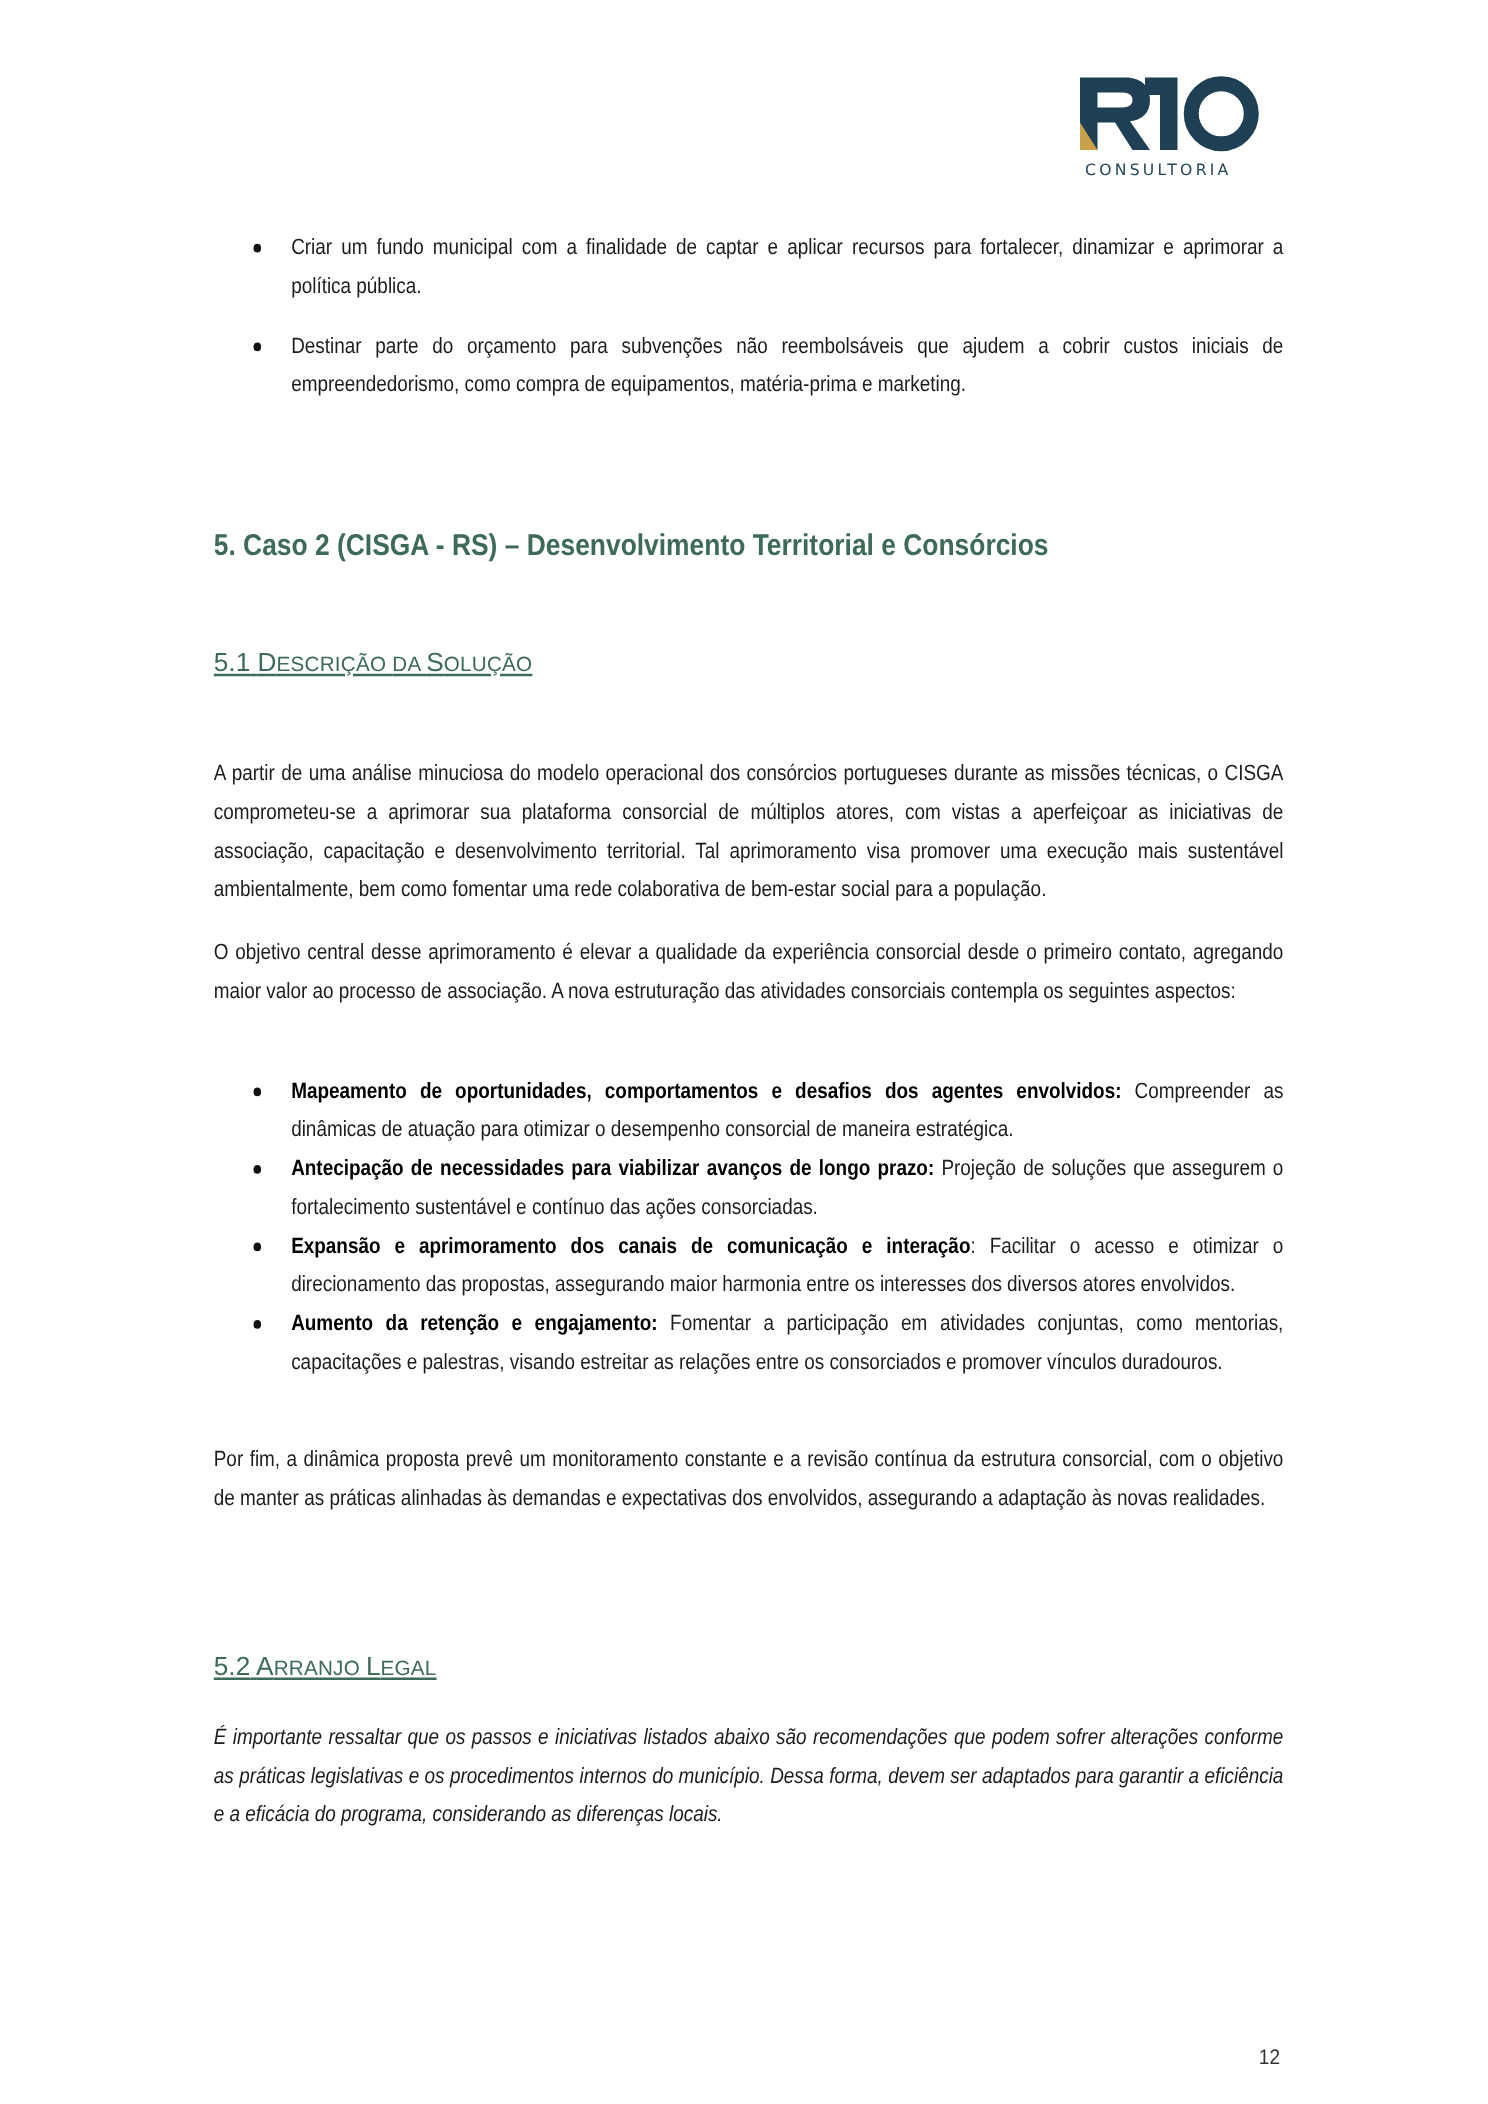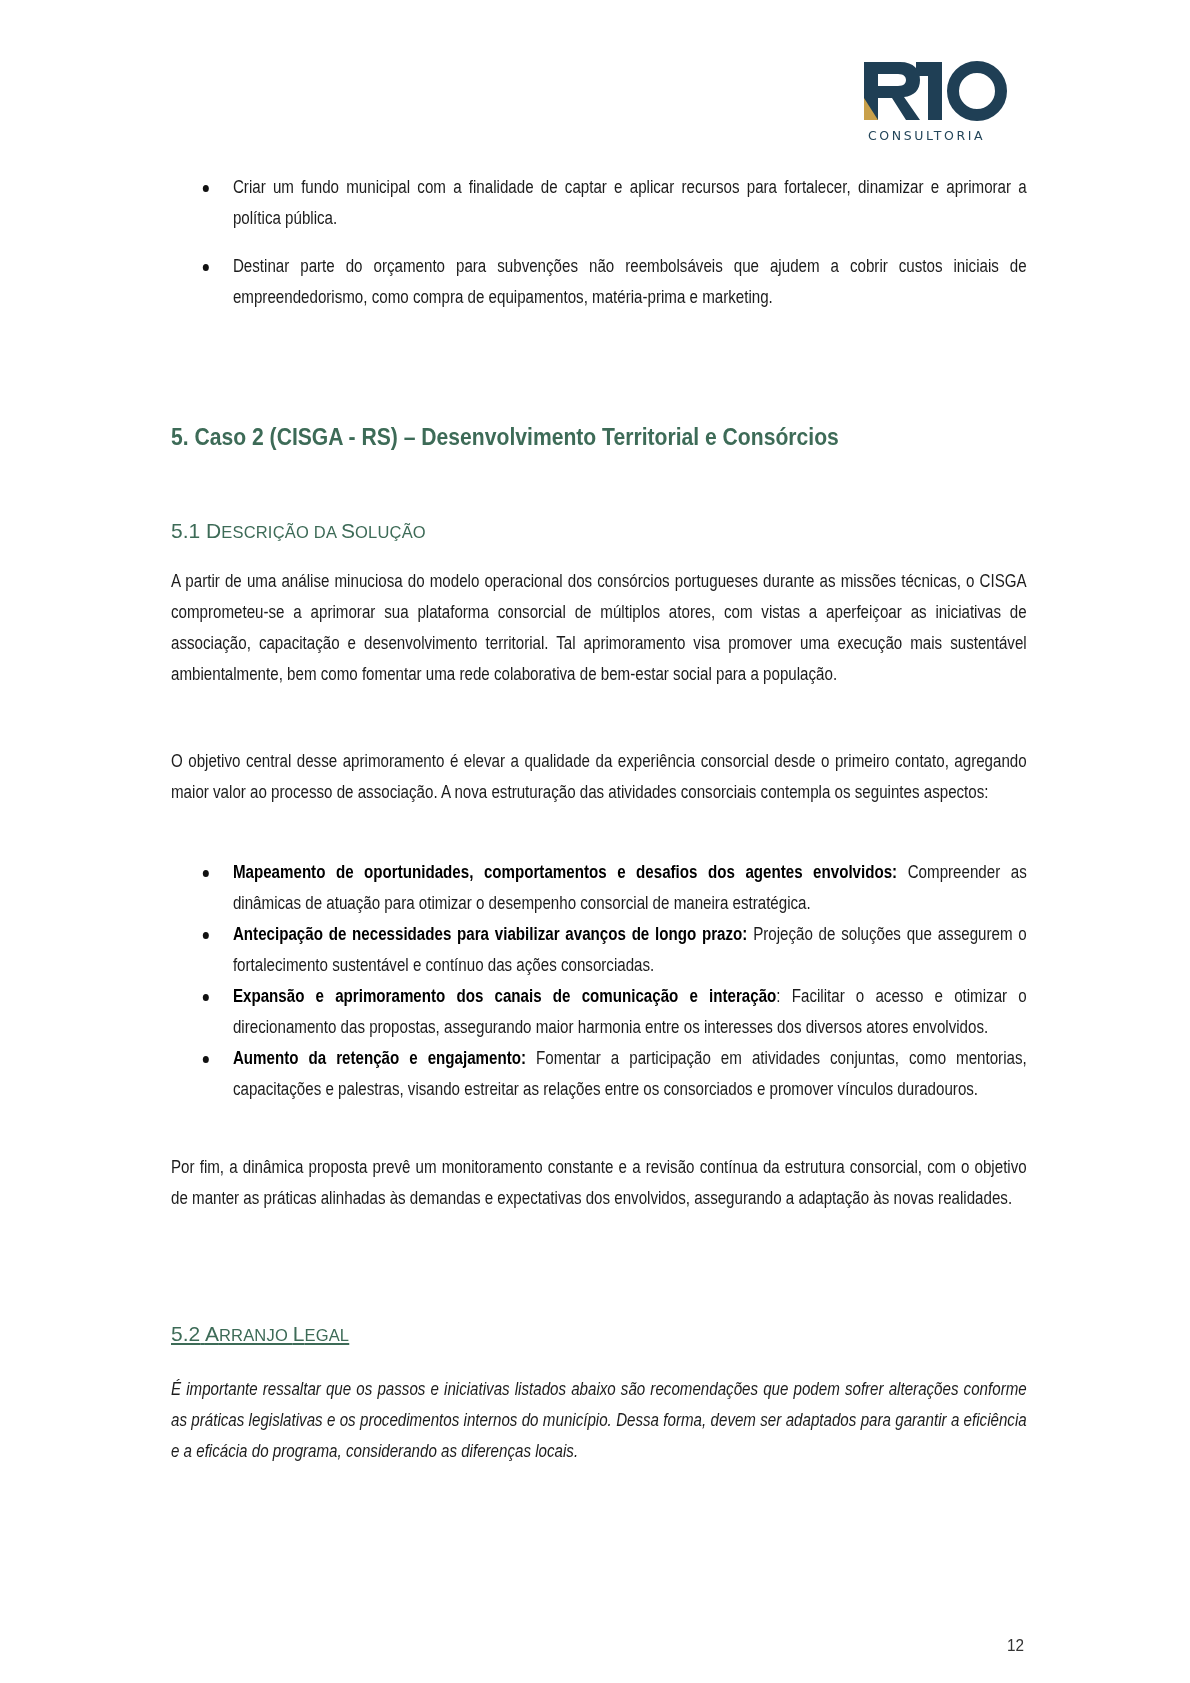--- a/index.html
+++ b/index.html
@@ -42,43 +42,43 @@
 
       <path d="M2 38 L16 60 H2 Z" fill="#c9a04a"></path>
 
       <path d="M54 2 H80 V60 H66 V16 L54 16 Z" fill="#1f3f55"></path>
 
       <circle cx="115" cy="31" r="24" fill="none" stroke="#1f3f55" stroke-width="12"></circle>
     </svg>
   </div>
   <div class="logo-sub">CONSULTORIA</div>
 
-  <div class="content" style="top:172px;">
+  <div class="content" style="top:182px;">
     <div class="body-text">
       <ul class="bullets">
         <li style="margin-bottom:17px;">
           <span class="bullet-dot"></span>
           <span>Criar um fundo municipal com a finalidade de captar e aplicar recursos para fortalecer, dinamizar e aprimorar a política pública.</span>
         </li>
         <li>
           <span class="bullet-dot"></span>
           <span>Destinar parte do orçamento para subvenções não reembolsáveis que ajudem a cobrir custos iniciais de empreendedorismo, como compra de equipamentos, matéria-prima e marketing.</span>
         </li>
       </ul>
     </div>
   </div>
 
   <div class="h1">5. Caso 2 (CISGA - RS) – Desenvolvimento Territorial e Consórcios</div>
 
-  <div class="h2" style="top:519px;">
+  <div class="h2" style="top:519px;text-decoration:underline;">
     <span>5.1</span>
     <span>D</span><span class="sc">ESCRIÇÃO </span><span class="sc">DA </span><span>S</span><span class="sc">OLUÇÃO</span>
   </div>
 
-  <div class="content" style="top:566px;">
+  <div class="content" style="top:603px;">
     <div class="body-text">A partir de uma análise minuciosa do modelo operacional dos consórcios portugueses durante as missões técnicas, o CISGA comprometeu-se a aprimorar sua plataforma consorcial de múltiplos atores, com vistas a aperfeiçoar as iniciativas de associação, capacitação e desenvolvimento territorial. Tal aprimoramento visa promover uma execução mais sustentável ambientalmente, bem como fomentar uma rede colaborativa de bem-estar social para a população.</div>
   </div>
 
   <div class="content" style="top:857px;">
     <div class="body-text">
       <ul class="bullets">
         <li>
           <span class="bullet-dot"></span>
           <span class="bold-lead">Mapeamento de oportunidades, comportamentos e desafios dos agentes envolvidos:</span><span> Compreender as dinâmicas de atuação para otimizar o desempenho consorcial de maneira estratégica.</span>
         </li>

